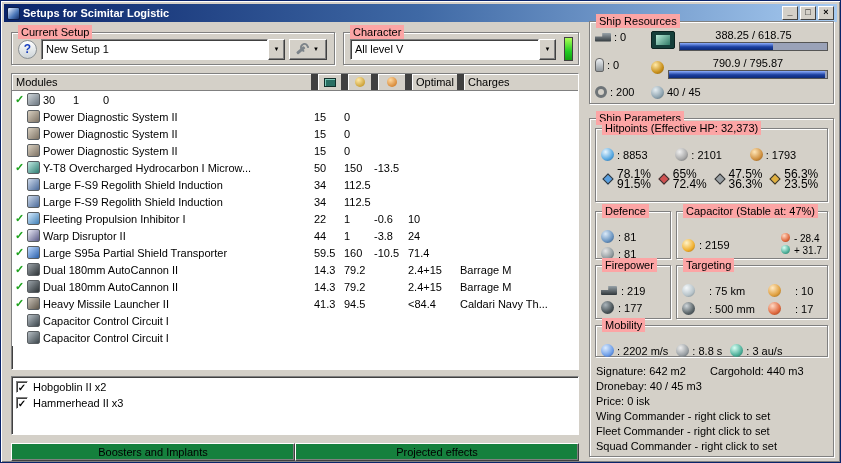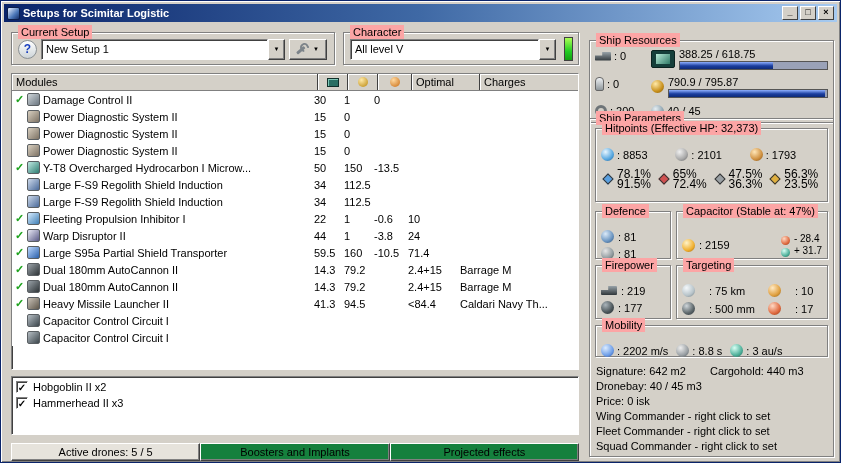--- a/index.html
+++ b/index.html
@@ -23,22 +23,22 @@
 .combo-btn{width:17px;background:#d4d0c8;border:1px solid;border-color:#fff #404040 #404040 #fff;box-shadow:inset -1px -1px 0 #808080;font-size:6px;text-align:center;line-height:19px;}
 .tools-btn{width:38px;height:21px;display:flex;align-items:center;justify-content:center;gap:3px;}
 .wrench{position:relative;width:13px;height:13px;}
 .wrench::before{content:"";position:absolute;left:0;top:9px;width:10px;height:3px;background:#7d848a;transform:rotate(-40deg);transform-origin:left center;border-radius:1px;}
 .wrench::after{content:"";position:absolute;right:1px;top:0;width:5px;height:5px;border:2px solid #7d848a;border-radius:50%;border-bottom-color:transparent;transform:rotate(-40deg);}
 .mini-arrow{font-size:6px;line-height:6px;}
 .char-bar{position:absolute;right:5px;top:4px;width:9px;height:24px;border:1px solid #404040;background:linear-gradient(180deg,#aaff55,#22cc22 60%,#12a012);}
 
 #modules{position:absolute;left:10px;top:72px;width:568px;height:297px;overflow:hidden;}
 .mhead{display:flex;height:17px;background:#d4d0c8;border-bottom:1px solid #808080;}
-.hcell{display:flex;align-items:center;padding:0 4px;border-right:1px solid #404040;box-shadow:inset 1px 1px 0 #fff;white-space:nowrap;overflow:hidden;}
-.w-name{width:306px;}.w-cpu{width:30px;justify-content:center;}.w-pg{width:30px;justify-content:center;}.w-cap{width:34px;justify-content:center;}.w-opt{width:68px;}.w-chg{flex:1;border-right:none;}
+.hcell{display:flex;align-items:center;padding:0 4px;border-right:7px solid #404040;box-shadow:inset 1px 1px 0 #fff;white-space:nowrap;overflow:hidden;}
+.w-name{width:306px;}.w-cpu{width:30px;justify-content:center;}.w-pg{width:30px;justify-content:center;}.w-cap{width:34px;justify-content:center;}.w-opt{width:52px;}.w-chg{flex:1;border-right:none;}
 .h-chip{width:12px;height:9px;background:#2a6f63;border:1px solid #112f2a;box-shadow:inset 1px 1px 0 #7fc7b8;}
 .h-pg{width:10px;height:10px;border-radius:50%;background:radial-gradient(circle at 35% 30%,#ffe9a8,#b8860b);}
 .h-cap{width:10px;height:10px;border-radius:50%;background:radial-gradient(circle at 35% 30%,#ffd9a0,#c86a10);}
 .mbody{background:#fff;}
 .mrow{display:flex;height:17px;align-items:center;}
 .mcheck{width:15px;text-align:center;color:#1fa31f;font-weight:bold;font-size:11px;flex:0 0 auto;}
 .micon{width:13px;height:13px;border:1px solid #5a5f63;border-radius:2px;margin-right:3px;flex:0 0 auto;background:linear-gradient(135deg,#b8c4cc,#5f6e78);}
 .mname{width:271px;white-space:nowrap;overflow:hidden;text-overflow:ellipsis;flex:0 0 auto;}
 .mcol{flex:0 0 auto;white-space:nowrap;overflow:hidden;}
 .c-cpu{width:30px;}.c-pg{width:30px;}.c-cap{width:34px;}.c-opt{width:52px;}.c-chg{flex:1;}
@@ -54,21 +54,21 @@
 .i-rig{background:linear-gradient(135deg,#b6bec4,#3c464c);}
 
 #drones{position:absolute;left:10px;top:375px;width:568px;height:59px;padding:2px;}
 .drow{display:flex;align-items:center;height:16px;}
 .cbox{width:12px;height:12px;background:#fff;border:1px solid;border-color:#808080 #fff #fff #808080;box-shadow:inset 1px 1px 0 #404040;font-size:10px;line-height:11px;text-align:center;margin:0 5px 0 2px;font-weight:bold;flex:0 0 auto;}
 
 #tabs{position:absolute;left:10px;top:442px;width:568px;height:18px;display:flex;}
 .btab{flex:1;height:18px;background:#15803d;border:1px solid;border-color:#fff #404040 #404040 #fff;box-shadow:inset -1px -1px 0 #808080;text-align:center;line-height:16px;white-space:nowrap;overflow:hidden;}
 .btab.active{background:#e6e3dc;}
 
-#grp-res{left:588px;top:39px;width:245px;height:83px;}
+#grp-res{left:588px;top:20px;width:245px;height:83px;text-align:center;}
 .res-wrap{position:absolute;left:5px;top:7px;right:5px;bottom:3px;display:flex;gap:4px;}
 .res-left{width:52px;display:flex;flex-direction:column;justify-content:space-between;}
 .res-item{display:flex;align-items:center;gap:3px;height:16px;white-space:nowrap;}
 .res-right{flex:1;display:flex;flex-direction:column;justify-content:space-between;}
 .res-barrow{display:flex;gap:4px;align-items:center;}
 .bar-stack{flex:1;}
 .bar-text{display:block;line-height:12px;}
 .pbar{height:9px;border:1px solid #555;background:#9aa2b8;margin-top:1px;}
 .pfill{height:100%;background:linear-gradient(180deg,#8fb0ff,#1b3fa0 55%,#0d2a78);}
 .ic-turret{width:16px;height:9px;border-radius:1px;background:linear-gradient(180deg,#98a2a8,#2f363a);clip-path:polygon(0 45%,45% 45%,45% 0,100% 0,100% 100%,0 100%);flex:0 0 auto;}
@@ -99,21 +99,21 @@
 .hp-row{display:flex;padding-top:3px;}
 .hp-item{flex:1;display:flex;align-items:center;gap:3px;white-space:nowrap;}
 .resist-row{display:flex;margin-top:8px;}
 .rcell{flex:1;display:flex;align-items:center;}
 .ric{width:8px;height:8px;transform:rotate(45deg);border:1px solid #333;margin:0 5px 0 3px;flex:0 0 auto;}
 .r-em{background:#5aa0e0;}.r-thermal{background:#d05050;}.r-kinetic{background:#9aa0a4;}.r-explosive{background:#e0b040;}
 .rvals{display:flex;flex-direction:column;font-size:12px;line-height:10px;}
 .stat-row{display:flex;align-items:center;gap:4px;height:17px;white-space:nowrap;}
 .cap-cont{display:flex;align-items:center;gap:4px;padding-top:5px;}
 .cap-side{margin-left:auto;display:flex;flex-direction:column;font-size:10px;line-height:12px;margin-right:2px;}
-.cap-side > span{display:flex;align-items:flex-end;gap:4px;white-space:nowrap;padding-left:16px;}
+.cap-side > span{display:flex;align-items:flex-start;gap:4px;white-space:nowrap;padding-left:16px;}
 .t-ic{width:9px;height:9px;border-radius:50%;flex:0 0 auto;}
 .tgt-grid{display:grid;grid-template-columns:86px 1fr;row-gap:5px;padding-top:2px;}
 .tgt-cell{display:flex;align-items:center;gap:14px;white-space:nowrap;}
 .mob-row{display:flex;gap:8px;align-items:center;padding-top:2px;}
 .mob-item{display:flex;align-items:center;gap:3px;white-space:nowrap;}
 #info{position:absolute;left:6px;top:246px;right:3px;}
 .iline{height:15px;display:flex;white-space:nowrap;overflow:hidden;}
 .iline .col1{width:114px;flex:0 0 auto;}
 </style>
 </head>
@@ -169,21 +169,20 @@
       <div class="hcell w-cap">
           <span class="h-cap"></span>
         </div>
       <div class="hcell w-opt">Optimal</div>
       <div class="hcell w-chg">Charges</div>
     </div>
     <div class="mbody">
         <div class="mrow">
           <span class="mcheck">✓</span>
           <span class="micon i-damage-control"></span>
-          <span class="mname">Damage Control II</span>
           <span class="mcol c-cpu">30</span>
           <span class="mcol c-pg">1</span>
           <span class="mcol c-cap">0</span>
           <span class="mcol c-opt"></span>
           <span class="mcol c-chg"></span>
         </div>
         <div class="mrow">
           <span class="mcheck"></span>
           <span class="micon i-power-diagnostic"></span>
           <span class="mname">Power Diagnostic System II</span>
@@ -331,21 +330,20 @@
         <span class="cbox">✓</span>
         <span>Hobgoblin II x2</span>
       </div>
       <div class="drow">
         <span class="cbox">✓</span>
         <span>Hammerhead II x3</span>
       </div>
     </div>
 
   <div id="tabs">
-      <div class="btab active">Active drones: 5 / 5</div>
       <div class="btab">Boosters and Implants</div>
       <div class="btab">Projected effects</div>
     </div>
 
   <div class="gbox" id="grp-res">
     <div class="glabel">Ship Resources</div>
     <div class="res-wrap">
       <div class="res-left">
         <div class="res-item">
             <span class="ic-turret"></span>

